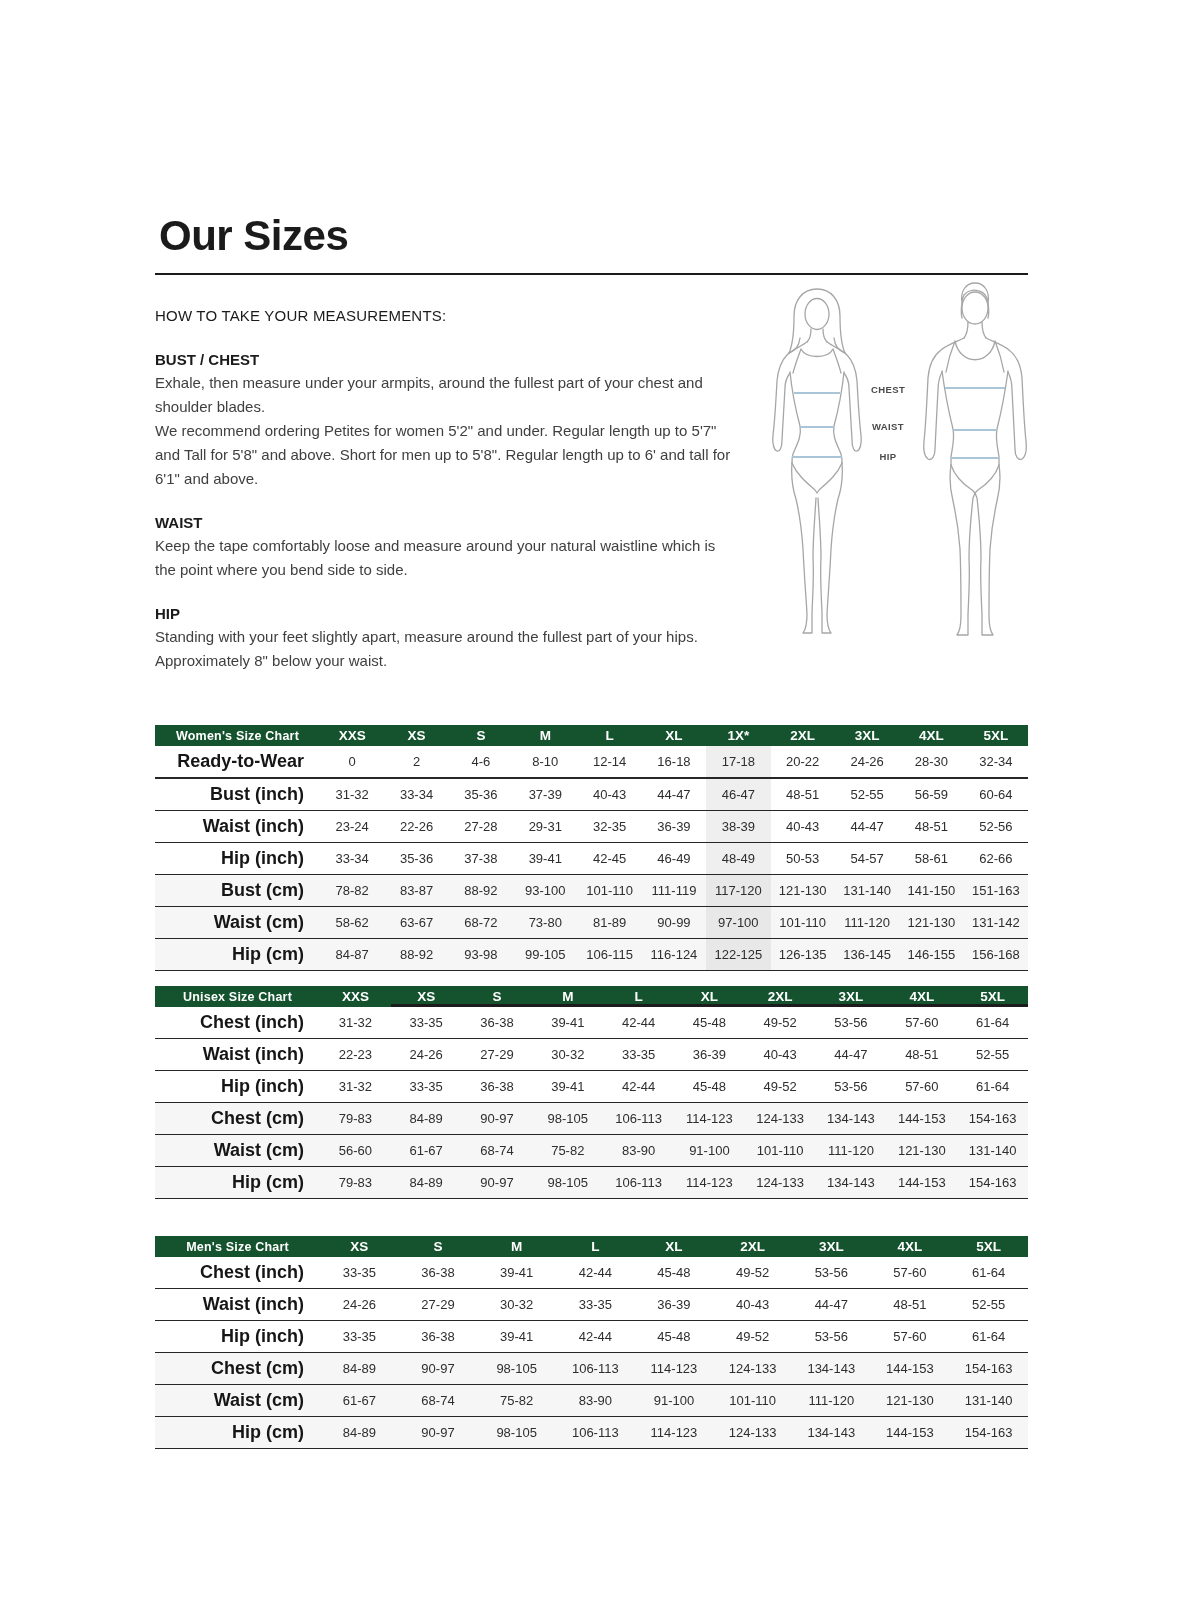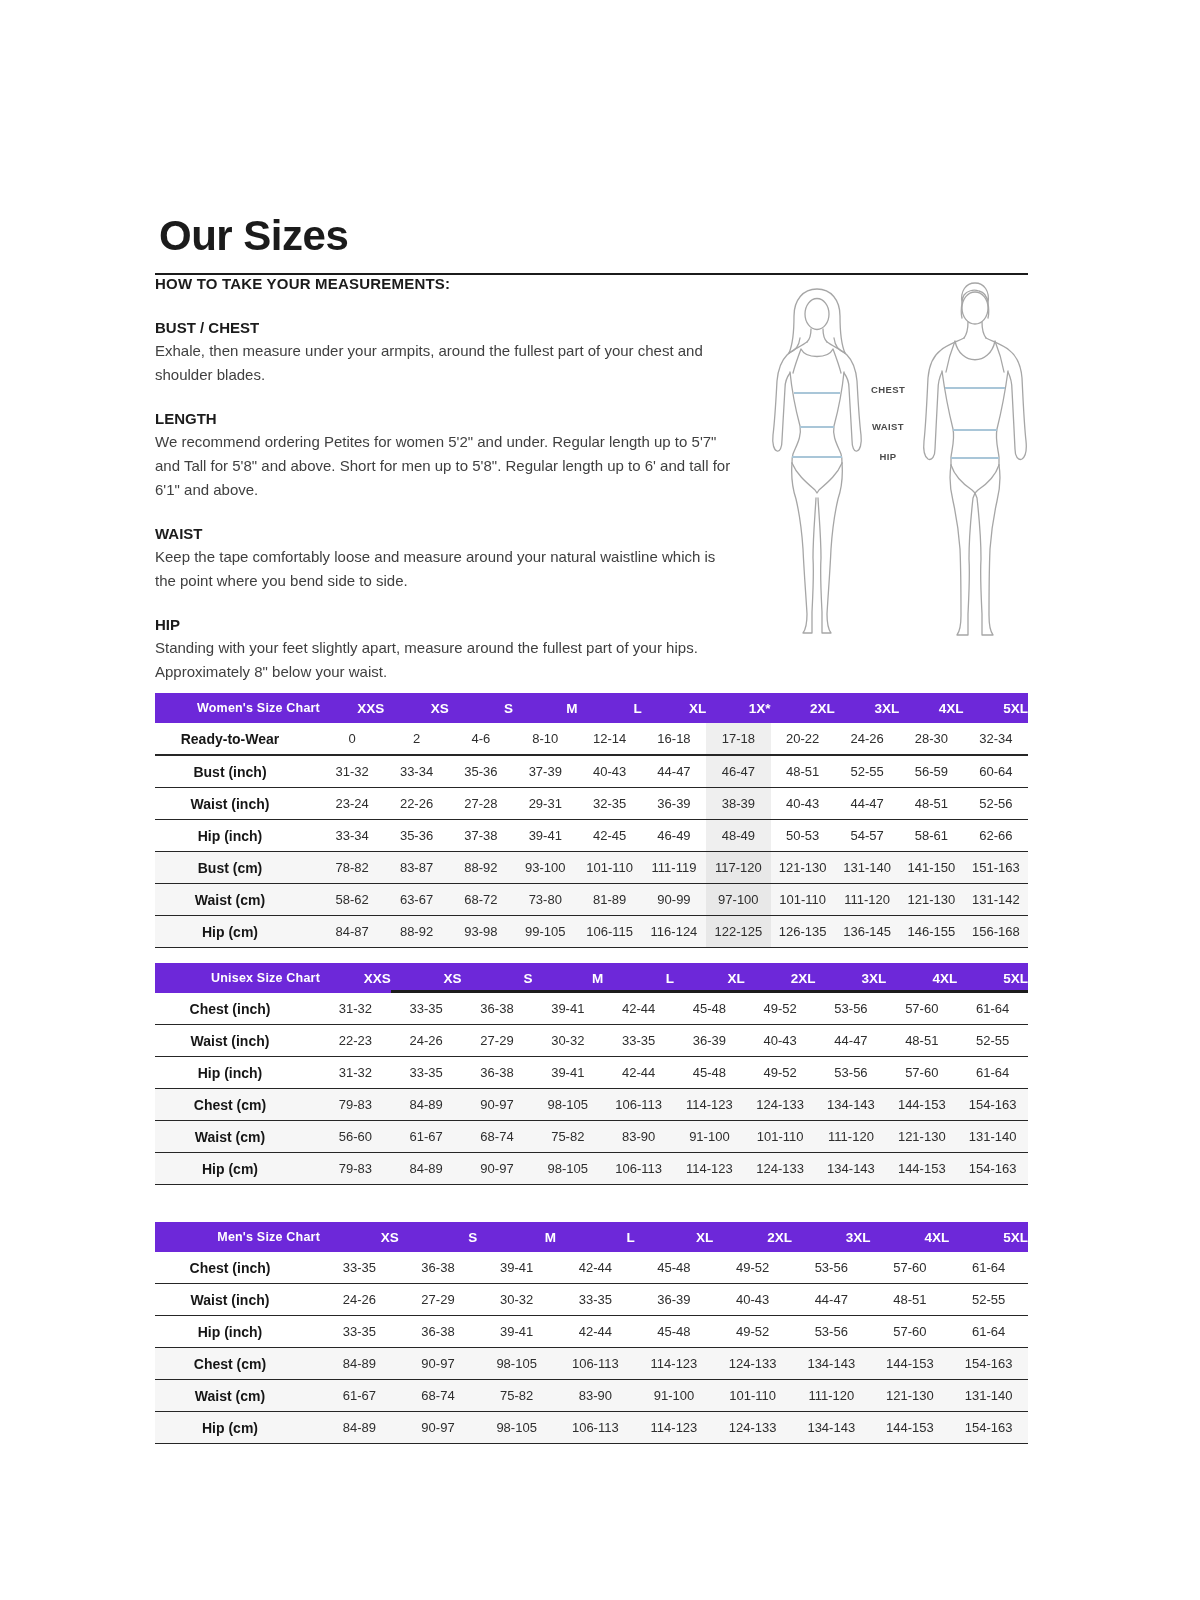--- a/index.html
+++ b/index.html
@@ -8,48 +8,48 @@
     font-family:"Liberation Sans", sans-serif; overflow:hidden;
   }
   .content { position:absolute; left:155px; top:0; width:873px; }
 
   h1.title {
     margin:212px 0 0 4px; font-size:42px; font-weight:bold; letter-spacing:-0.5px;
     color:#1b1b1b; line-height:48px;
   }
   .title-rule { height:2px; background:#1b1b1b; margin-top:13px; width:873px; }
 
-  .howto { font-size:15px; font-weight:bold; color:#1b1b1b; letter-spacing:0.2px; }
+  .howto { margin-top:32px; font-size:15px; font-weight:normal; color:#1b1b1b; letter-spacing:0.2px; }
 
   .measure-block { position:relative; min-height:372px; }
   .m-section .m-head { margin:23px 0 3px 0; font-size:15px; font-weight:bold; color:#1b1b1b; }
   .m-section:first-of-type .m-head { margin-top:27px; }
   .m-section .m-body { margin:0; font-size:15px; line-height:24px; color:#3f3f3f; width:578px; }
 
   
   .figures { position:absolute; top:281px; left:760px; width:280px; height:365px; }
   .fig-svg { position:absolute; }
   .fig-label {
     position:absolute; left:96px; width:64px; text-align:center;
     font-size:9.5px; font-weight:bold; color:#4a4a4a; letter-spacing:0.4px;
   }
   .outline { fill:none; stroke:#a6a6a6; stroke-width:1.3; stroke-linecap:round; stroke-linejoin:round; }
   .facefill { fill:#ffffff; stroke:#a6a6a6; stroke-width:1.3; }
   .blueline { stroke:#a9c6d8; stroke-width:2.2; }
 
   
   table.size-table { width:873px; border-collapse:collapse; table-layout:fixed; }
   table.size-table thead th {
-    background:#6d28d9; color:#ffffff; height:30px; font-weight:bold;
-    font-size:13.5px; text-align:right; padding:0;
+    background:#14532d; color:#ffffff; height:21px; font-weight:bold;
+    font-size:13.5px; text-align:center; padding:0;
   }
   table.size-table thead th.tlabel { width:165px; font-size:12.5px; letter-spacing:0.2px; }
   table.size-table thead th.uline { box-shadow:inset 0 -3px 0 #1c1c1c; }
   table.size-table tbody th.rlabel {
-    text-align:center; padding-right:16px; font-size:14px; font-weight:bold; color:#161616; height:29px;
+    text-align:right; padding-right:16px; font-size:18px; font-weight:bold; color:#161616; height:29px;
   }
   table.size-table tbody td { text-align:center; font-size:13px; color:#2e2e2e; height:29px; padding:0; }
   table.size-table tbody tr + tr td, table.size-table tbody tr + tr th { border-top:1px solid #262626; }
   table.size-table tbody tr:last-child td, table.size-table tbody tr:last-child th { border-bottom:1px solid #262626; }
   table.size-table tbody tr.cm { background:#f6f6f6; }
   table.size-table tbody td.hl { background:#efefef; }
   table.size-table tbody tr.cm td.hl { background:#e8e8e8; }
   #women-table tbody tr:nth-child(2) td, #women-table tbody tr:nth-child(2) th { border-top-width:2px; }
 
   #women-table { margin-top:2px; }
@@ -67,21 +67,20 @@
     <div class="title-rule"></div>
 
     <div class="howto">HOW TO TAKE YOUR MEASUREMENTS:</div>
 
     <div class="measure-block">
       <div class="m-section">
         <div class="m-head">BUST / CHEST</div>
         <p class="m-body">Exhale, then measure under your armpits, around the fullest part of your chest and shoulder blades.</p>
       </div>
       <div class="m-section">
-        <div class="m-head">LENGTH</div>
         <p class="m-body">We recommend ordering Petites for women 5'2" and under. Regular length up to 5'7" and Tall for 5'8" and above. Short for men up to 5'8". Regular length up to 6' and tall for 6'1" and above.</p>
       </div>
       <div class="m-section">
         <div class="m-head">WAIST</div>
         <p class="m-body">Keep the tape comfortably loose and measure around your natural waistline which is the point where you bend side to side.</p>
       </div>
       <div class="m-section">
         <div class="m-head">HIP</div>
         <p class="m-body">Standing with your feet slightly apart, measure around the fullest part of your hips. Approximately 8" below your waist.</p>
       </div>

